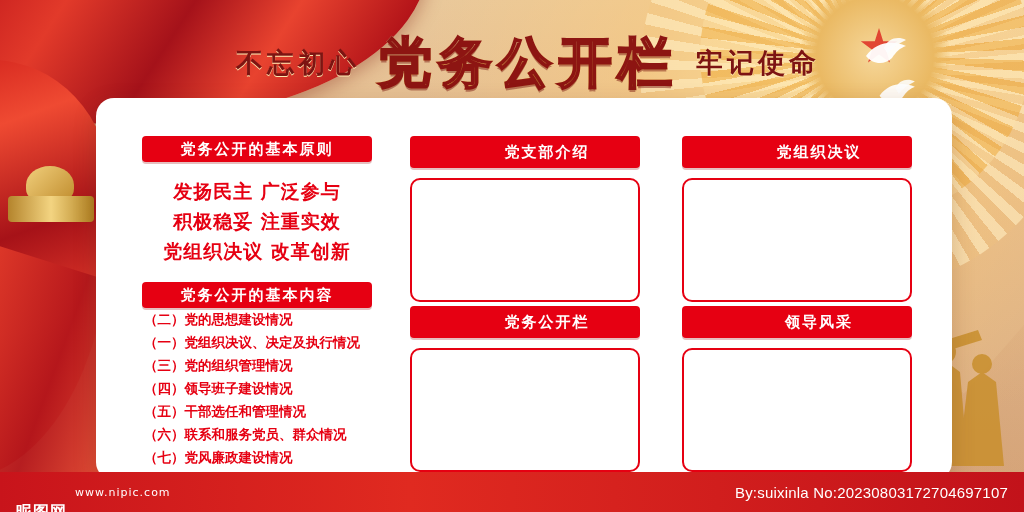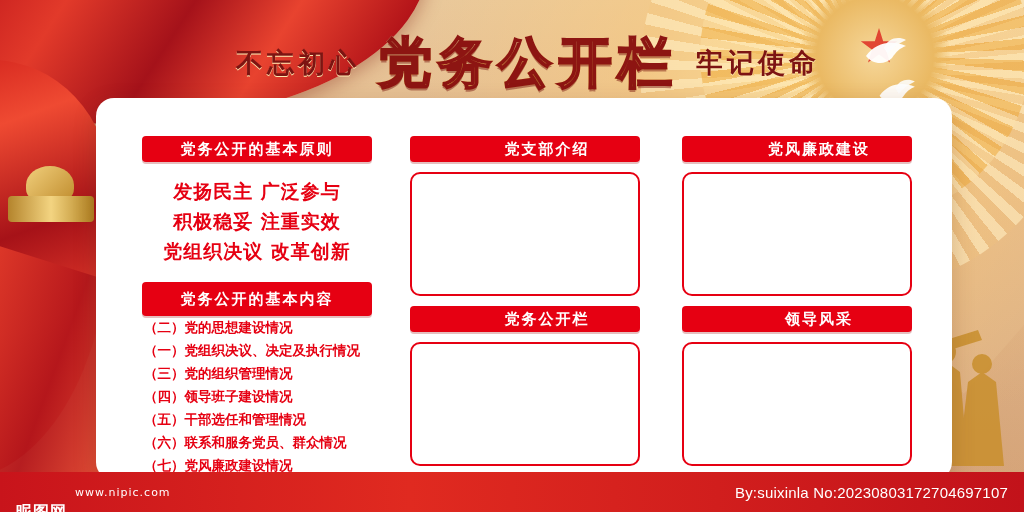--- a/index.html
+++ b/index.html
@@ -124,30 +124,30 @@
   }
   
   .colLeft{position:absolute;left:46px;top:38px;width:230px;}
   .barLeft{height:26px;font-size:15px;}
   .principles{margin-top:14px;text-align:center;}
   .principles div{
     color:#e60012;font-weight:700;font-size:19px;line-height:30px;
     letter-spacing:1px;
     font-family:"DejaVu Sans","Liberation Sans",sans-serif;
   }
-  .barLeft2{height:34px;font-size:15px;margin-top:16px;font-family:Liberation Mono, monospace;}
+  .barLeft2{height:26px;font-size:15px;margin-top:16px;font-family:Liberation Mono, monospace;}
   .contentList{margin-top:12px;}
   .contentList li{
     list-style:none;color:#e60012;font-weight:700;font-size:13.5px;
     line-height:23px;white-space:nowrap;
   }
   .contentList{padding-left:2px;margin-block:0;}
   
   .panel{position:absolute;}
-  .panelBar{height:26px;font-size:15px;padding-left:44px;}
+  .panelBar{height:32px;font-size:15px;padding-left:44px;}
   .panelBox{
     margin-top:10px;border:2px solid #e60012;border-radius:10px;background:#fff;
   }
   
   .footer{
     position:absolute;left:0;bottom:0;width:1024px;height:40px;
     background:linear-gradient(90deg,#c8141b 0%,#e02a20 40%,#c2121a 100%);
     display:flex;align-items:center;justify-content:space-between;
     padding:0 16px;box-sizing:border-box;
   }
@@ -228,21 +228,21 @@
         <li>（八）其他应当公开的事项</li>
       </ul>
     </div>
 
     <div class="panel" style="left:314px;top:38px;width:230px;">
       <div class="redBar panelBar">党支部介绍</div>
       <div class="panelBox" style="height:120px;"></div>
     </div>
 
     <div class="panel" style="left:586px;top:38px;width:230px;">
-      <div class="redBar panelBar">党风廉政建设</div>
+      <div class="redBar panelBar">党组织决议</div>
       <div class="panelBox" style="height:120px;"></div>
     </div>
 
     <div class="panel" style="left:314px;top:208px;width:230px;">
       <div class="redBar panelBar">党务公开栏</div>
       <div class="panelBox" style="height:120px;"></div>
     </div>
 
     <div class="panel" style="left:586px;top:208px;width:230px;">
       <div class="redBar panelBar">领导风采</div>

